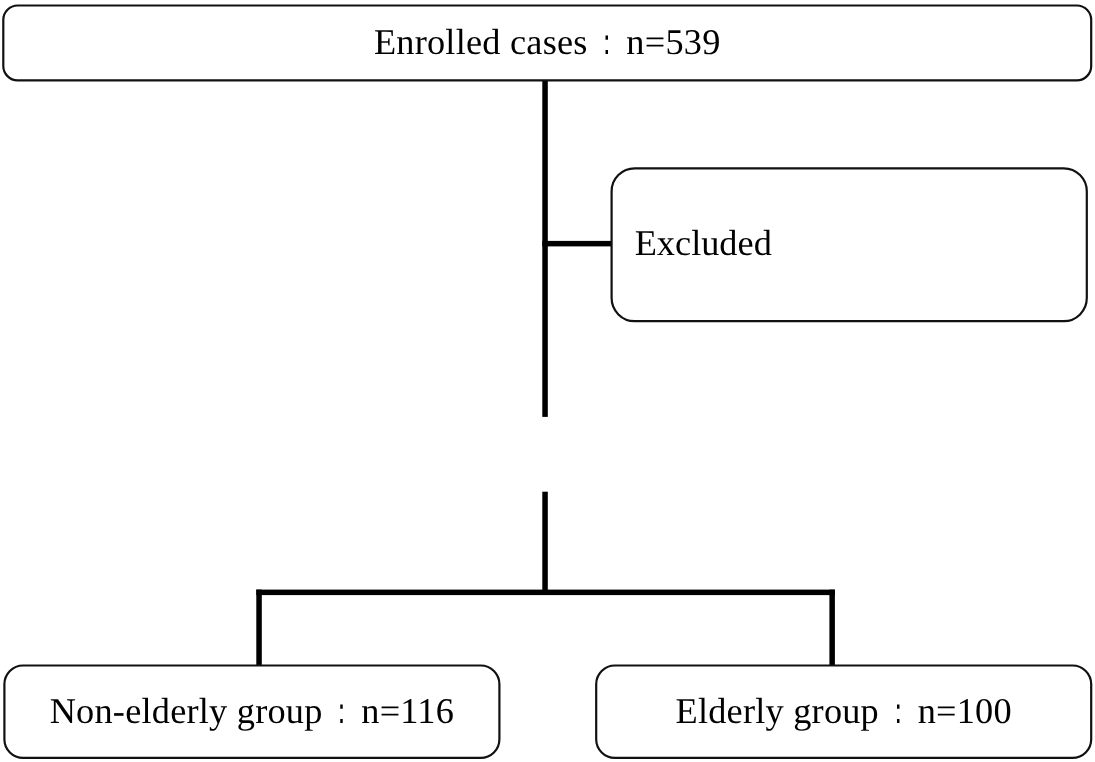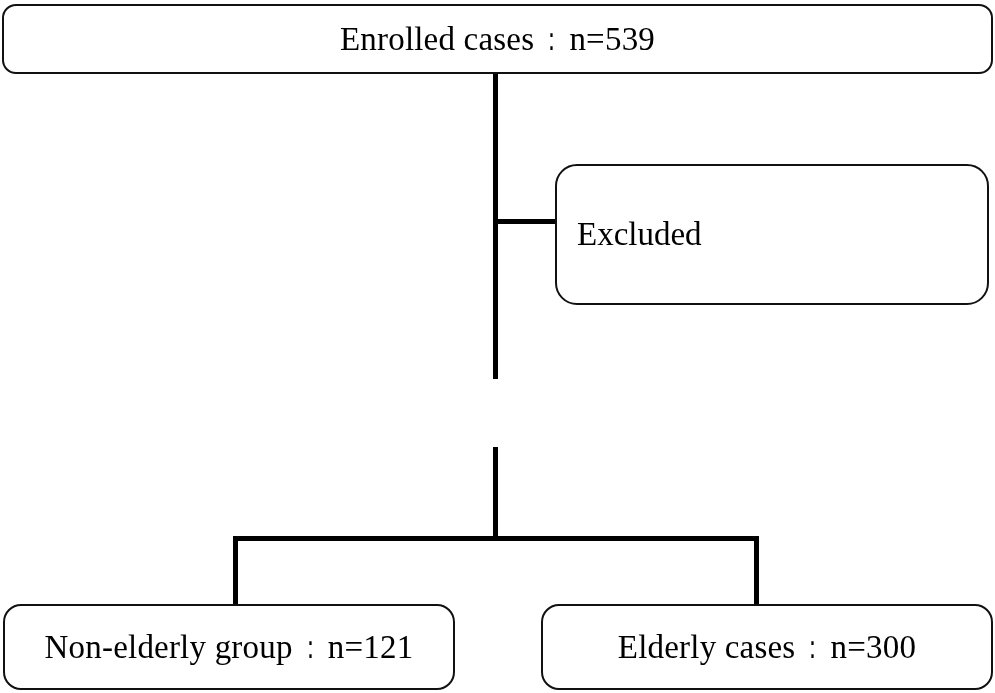--- a/index.html
+++ b/index.html
@@ -44,21 +44,21 @@
   .node-label .tight-colon {
     display: inline-block;
     transform: scaleX(0.62);
     margin: 0 0.03em;
   }
   
   #box-enrolled {
     left: 2px;  top: 4px;   width: 991px; height: 70px;
   }
   #box-excluded {
-    left: 555px; top: 164px; width: 434px; height: 141px;
+    left: 555px; top: 152px; width: 434px; height: 141px;
     border-radius: 22px;
     align-items: center;
   }
   #box-excluded .excl-stack {
     padding-left: 20px;
     display: flex;
     flex-direction: column;
     justify-content: center;
   }
   #box-excluded .excl-line {
@@ -123,20 +123,20 @@
   </div>
 
   <div class="node-box left-text" id="box-excluded">
     <div class="excl-stack">
       <div class="excl-line">Excluded</div>
     </div>
   </div>
 
 
   <div class="node-box center-text" id="box-nonelderly">
-    <span class="node-label"><span>Non-elderly group</span><span class="tight-colon">：</span><span>n=121</span></span>
+    <span class="node-label"><span>Non-elderly group</span><span class="tight-colon">：</span><span>n=116</span></span>
   </div>
 
   <div class="node-box center-text" id="box-elderly">
-    <span class="node-label"><span>Elderly cases</span><span class="tight-colon">：</span><span>n=300</span></span>
+    <span class="node-label"><span>Elderly group</span><span class="tight-colon">：</span><span>n=100</span></span>
   </div>
 
 </div>
 
 </body></html>

